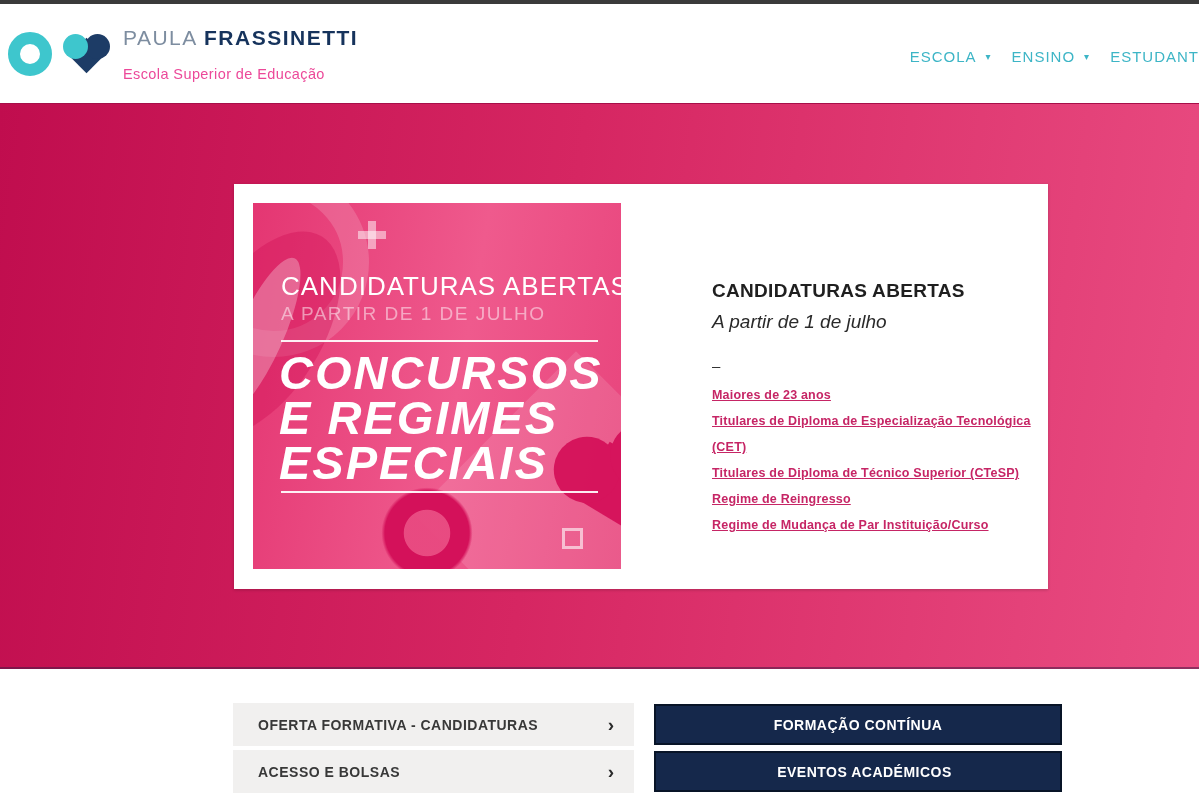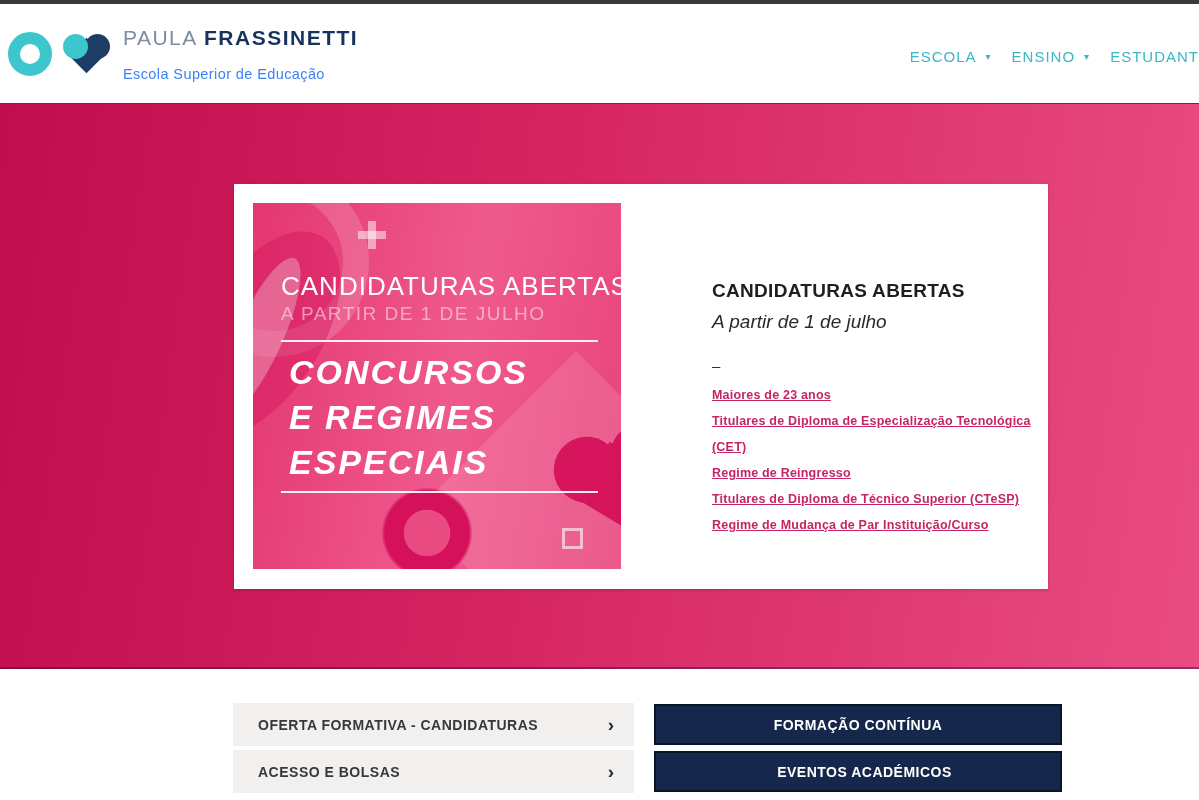--- a/index.html
+++ b/index.html
@@ -13,21 +13,21 @@
   .header{position:absolute;left:0;top:4px;width:1199px;height:99px;background:#ffffff;padding-left:24px;}
   .logo{position:absolute;left:8px;top:22px;display:flex;align-items:center;cursor:pointer;}
   .logo-ring{width:44px;height:44px;border-radius:50%;border:12px solid #3ec6cd;box-sizing:border-box;}
   .logo-heart{position:relative;width:50px;height:48px;margin-left:9px;}
   .logo-heart .hs{position:absolute;left:13px;top:13px;width:25px;height:25px;background:#1d3c66;transform:rotate(45deg);}
   .logo-heart .hr{position:absolute;left:24px;top:4px;width:25px;height:25px;border-radius:50%;background:#1d3c66;}
   .logo-heart .hl{position:absolute;left:2px;top:4px;width:25px;height:25px;border-radius:50%;background:#3ec6cd;z-index:2;}
   .logo-text{margin-left:12px;}
   .logo-title{font-size:21px;letter-spacing:1.5px;color:#7d8da0;}
   .logo-title .lt-bold{color:#16335c;font-weight:bold;}
-  .logo-sub{font-size:14.5px;color:#3b82f6;margin-top:16px;letter-spacing:.4px;}
+  .logo-sub{font-size:14.5px;color:#ec4899;margin-top:16px;letter-spacing:.4px;}
   .nav{position:absolute;right:2px;top:44px;display:flex;gap:20px;align-items:center;}
   .nav a{display:flex;align-items:center;gap:9px;text-decoration:none;color:#3db5c6;
          font-size:15px;letter-spacing:1px;cursor:pointer;}
   .nav .caret{font-size:10px;color:#3db5c6;}
   
   .banner{position:absolute;left:0;top:103px;width:1199px;height:565px;
     background:linear-gradient(98deg,#c00d4e 0%,#d62662 45%,#ea4e83 100%);
     border-top:1px solid #a70f49;box-shadow:inset 0 -2px 0 rgba(70,25,70,.55);padding-left:29px;}
   .card{position:absolute;left:234px;top:80px;width:814px;height:405px;background:#ffffff;
         box-shadow:0 1px 3px rgba(0,0,0,.2);}
@@ -51,22 +51,22 @@
   .promo .sq{position:absolute;left:309px;top:325px;width:15px;height:15px;border:3px solid rgba(255,255,255,.6);z-index:6;}
   .promo .plus{position:absolute;left:105px;top:18px;width:28px;height:28px;z-index:6;}
   .promo .plus:before,.promo .plus:after{content:"";position:absolute;background:rgba(255,255,255,.5);}
   .promo .plus:before{left:10px;top:0;width:8px;height:28px;}
   .promo .plus:after{left:0;top:10px;width:28px;height:8px;}
   .promo .p-title{position:absolute;left:28px;top:68px;color:#fff;font-size:26px;letter-spacing:1px;z-index:5;white-space:nowrap;}
   .promo .p-sub{position:absolute;left:28px;top:100px;color:rgba(255,255,255,.5);font-size:19px;letter-spacing:1.5px;z-index:5;white-space:nowrap;}
   .promo .line{position:absolute;left:28px;width:317px;height:2px;background:rgba(255,255,255,.92);z-index:5;}
   .promo .line1{top:137px;}
   .promo .line2{top:288px;}
-  .promo .headline{position:absolute;left:36px;top:147px;z-index:5;color:#fff;
-    font-size:34px;font-weight:800;font-style:italic;line-height:45px;letter-spacing:2px;white-space:nowrap;}
+  .promo .headline{position:absolute;left:26px;top:147px;z-index:5;color:#fff;
+    font-size:47px;font-weight:800;font-style:italic;line-height:45px;letter-spacing:2px;white-space:nowrap;}
   
   .details{position:absolute;left:478px;top:0;width:330px;}
   .d-heading{margin-top:96px;font-size:19px;font-weight:bold;color:#1f1f1f;letter-spacing:.3px;}
   .d-sub{margin-top:9px;font-size:19px;font-style:italic;color:#2a2a2a;}
   .d-dash{margin-top:24px;font-size:15px;color:#333;}
   .d-links{margin-top:8px;}
   .d-links a{display:block;font-size:12.5px;font-weight:bold;line-height:26px;
     color:#c62565;text-decoration:underline;letter-spacing:.2px;cursor:pointer;}
   
   .quick-left{position:absolute;left:233px;top:703px;width:401px;}
@@ -142,22 +142,22 @@
       <div class="line line2"></div>
     </div>
 
     <div class="details">
       <div class="d-heading">CANDIDATURAS ABERTAS</div>
       <div class="d-sub">A partir de 1 de julho</div>
       <div class="d-dash">–</div>
       <div class="d-links">
         <a>Maiores de 23 anos</a>
         <a>Titulares de Diploma de Especialização Tecnológica (CET)</a>
+        <a>Titulares de Diploma de Técnico Superior (CTeSP)</a>
         <a>Regime de Reingresso</a>
-        <a>Titulares de Diploma de Técnico Superior (CTeSP)</a>
         <a>Regime de Mudança de Par Instituição/Curso</a>
       </div>
     </div>
 
   </div>
 </section>
 
 <div class="quick-left">
   <div class="q-row">
     <span class="q-label">OFERTA FORMATIVA - CANDIDATURAS</span>

